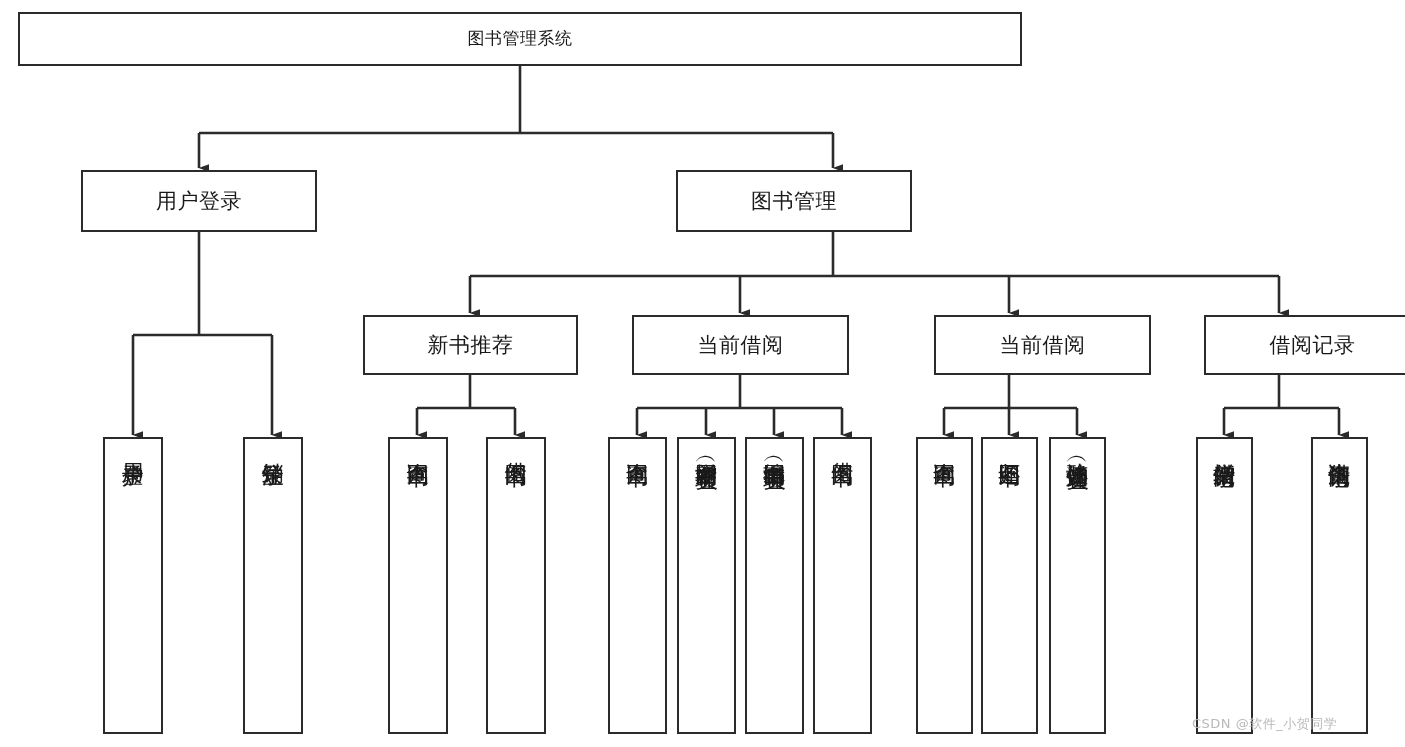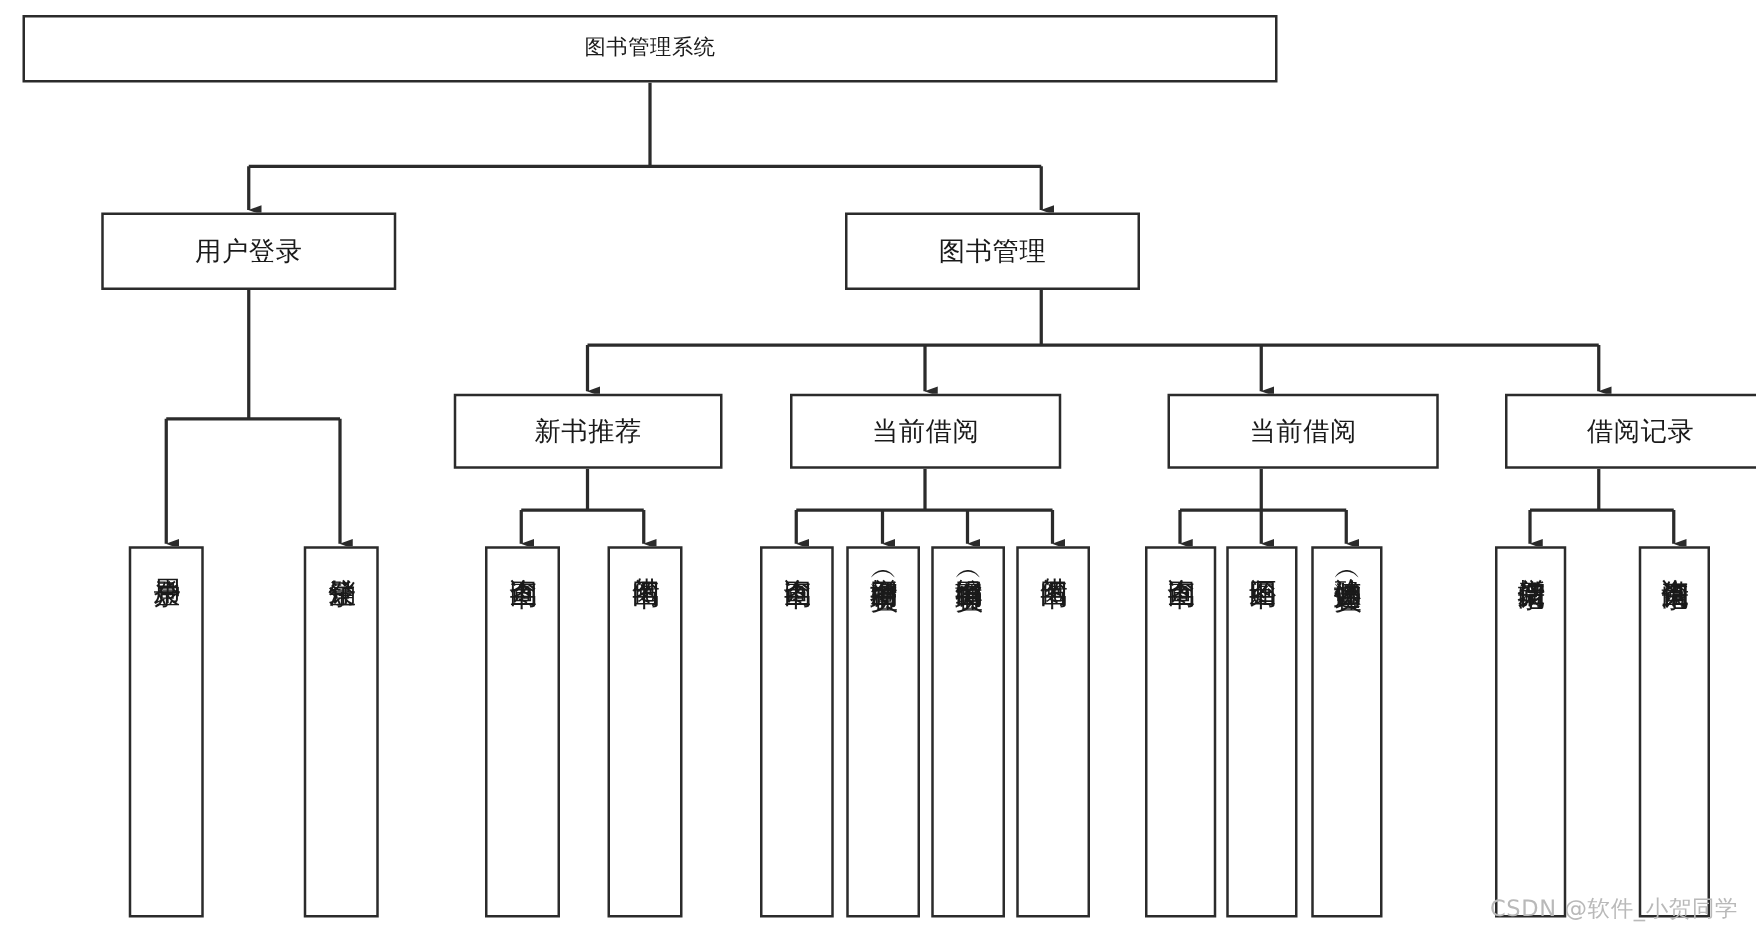--- a/index.html
+++ b/index.html
@@ -53,21 +53,21 @@
     writing-mode: vertical-rl;
     text-orientation: upright;
     font-size: 22px;
     line-height: 1.16;
     letter-spacing: 1px;
     white-space: nowrap;
     display: block;
   }
   .watermark {
     position: absolute;
-    font-size: 18px;
+    font-size: 13px;
     color: #b9b9b9;
     white-space: nowrap;
     letter-spacing: 0.5px;
   }
 </style>
 </head>
 <body>
 
 <div id="diagram-root">
 

